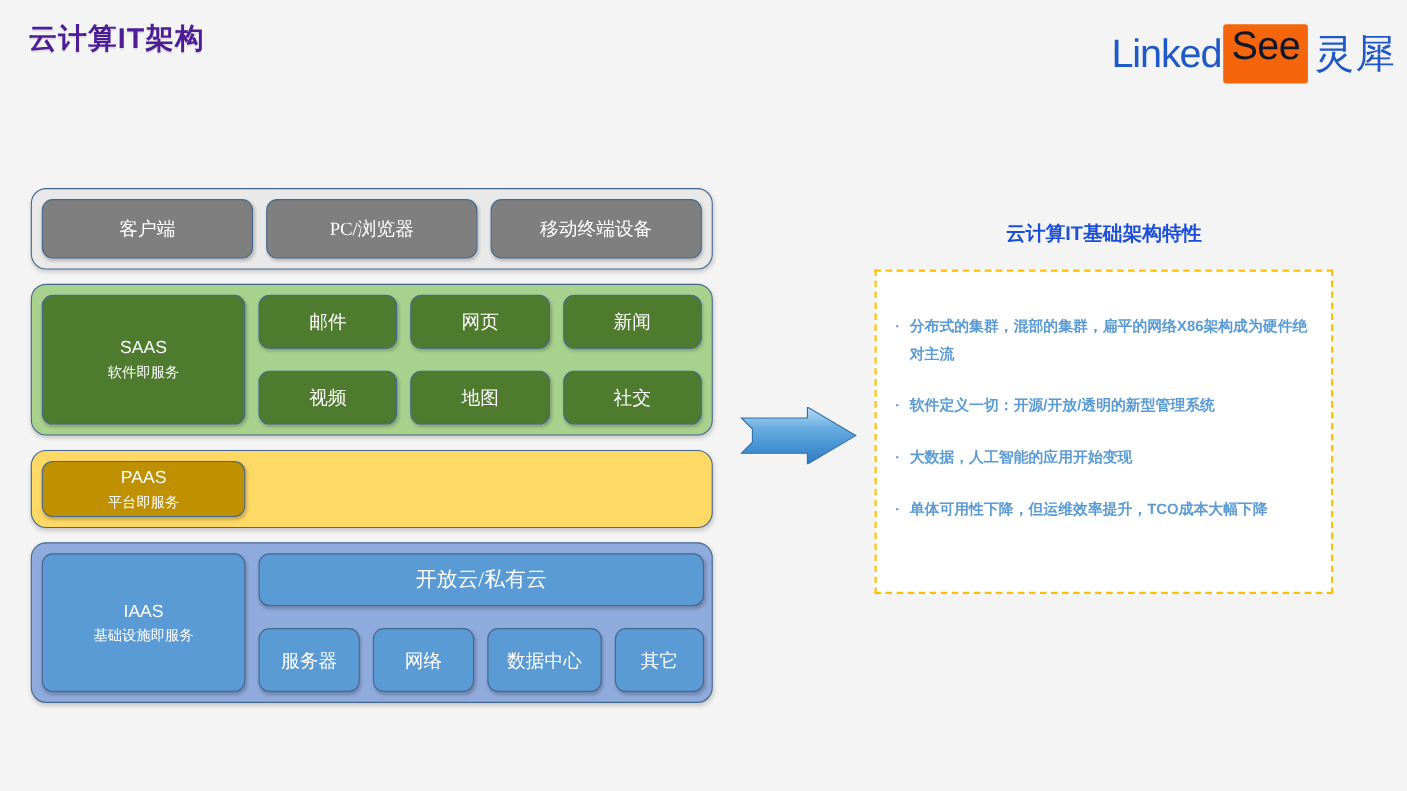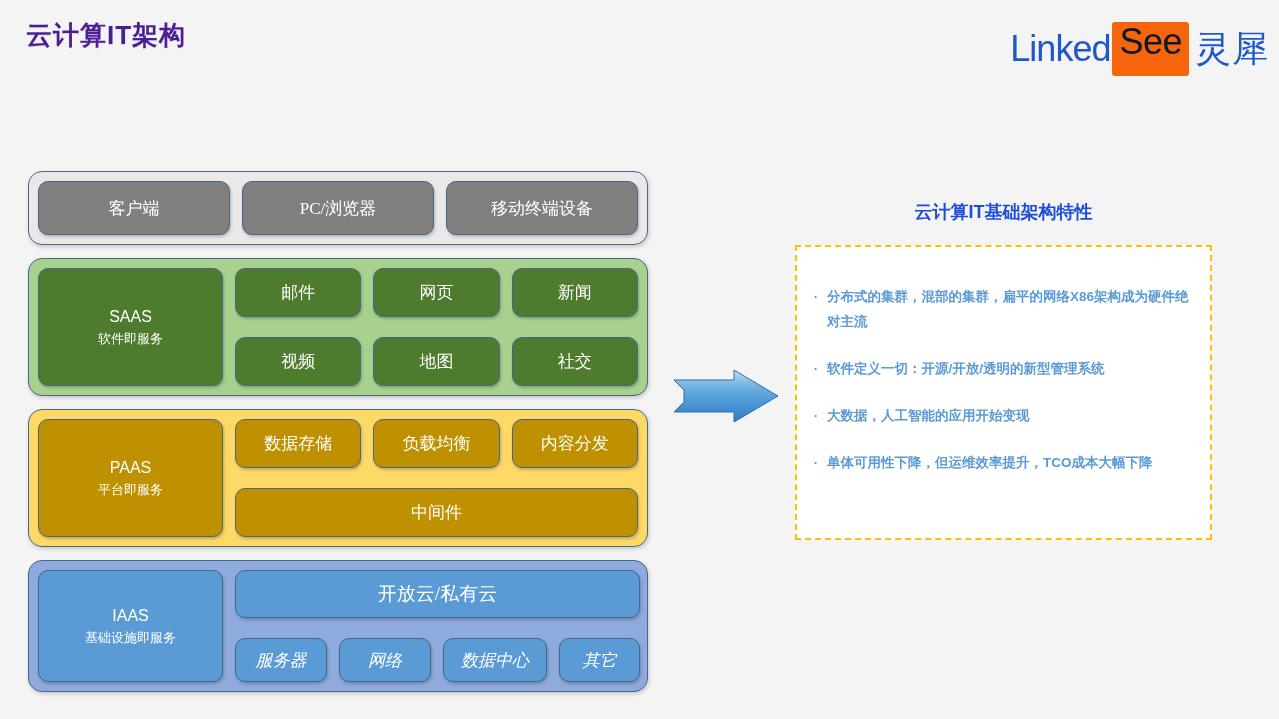--- a/index.html
+++ b/index.html
@@ -82,21 +82,21 @@
     font-size:16px;
   }
   .side-label .cn{font-size:13px;}
   .grid-col{flex:1;display:flex;flex-direction:column;gap:20px;}
   .grid-row{display:flex;gap:12px;}
   .grid-row .box{flex:1;height:49px;}
 
   .saas .grid-row .box{height:49px;}
   .paas .wide{height:49px;}
   .iaas .wide{height:48px;font-size:19px;}
-  .iaas .small-row .box{height:44px;font-style:italic;}
+  .iaas .small-row .box{height:58px;}
   .iaas .small-row .box.b0{flex:0 0 92px;}
   .iaas .small-row .box.b1{flex:0 0 92px;}
   .iaas .small-row .box.b2{flex:0 0 104px;}
   .iaas .small-row .box.b3{flex:0 0 81px;}
   .iaas .small-row{justify-content:flex-start;}
 
   
   .arrow{position:absolute;left:672px;top:370px;width:110px;height:52px;}
 
   
@@ -171,30 +171,20 @@
           </div>
         </div>
       </div>
     </div>
 
     <div class="layer paas">
       <div class="layer-body">
         <div class="box gold side-label">
           <span class="en">PAAS</span>
           <span class="cn">平台即服务</span>
-        </div>
-        <div class="grid-col">
-          <div class="grid-row">
-            <div class="box gold">数据存储</div>
-            <div class="box gold">负载均衡</div>
-            <div class="box gold">内容分发</div>
-          </div>
-          <div class="grid-row">
-            <div class="box gold wide">中间件</div>
-          </div>
         </div>
       </div>
     </div>
 
     <div class="layer iaas">
       <div class="layer-body">
         <div class="box blue side-label">
           <span class="en">IAAS</span>
           <span class="cn">基础设施即服务</span>
         </div>

